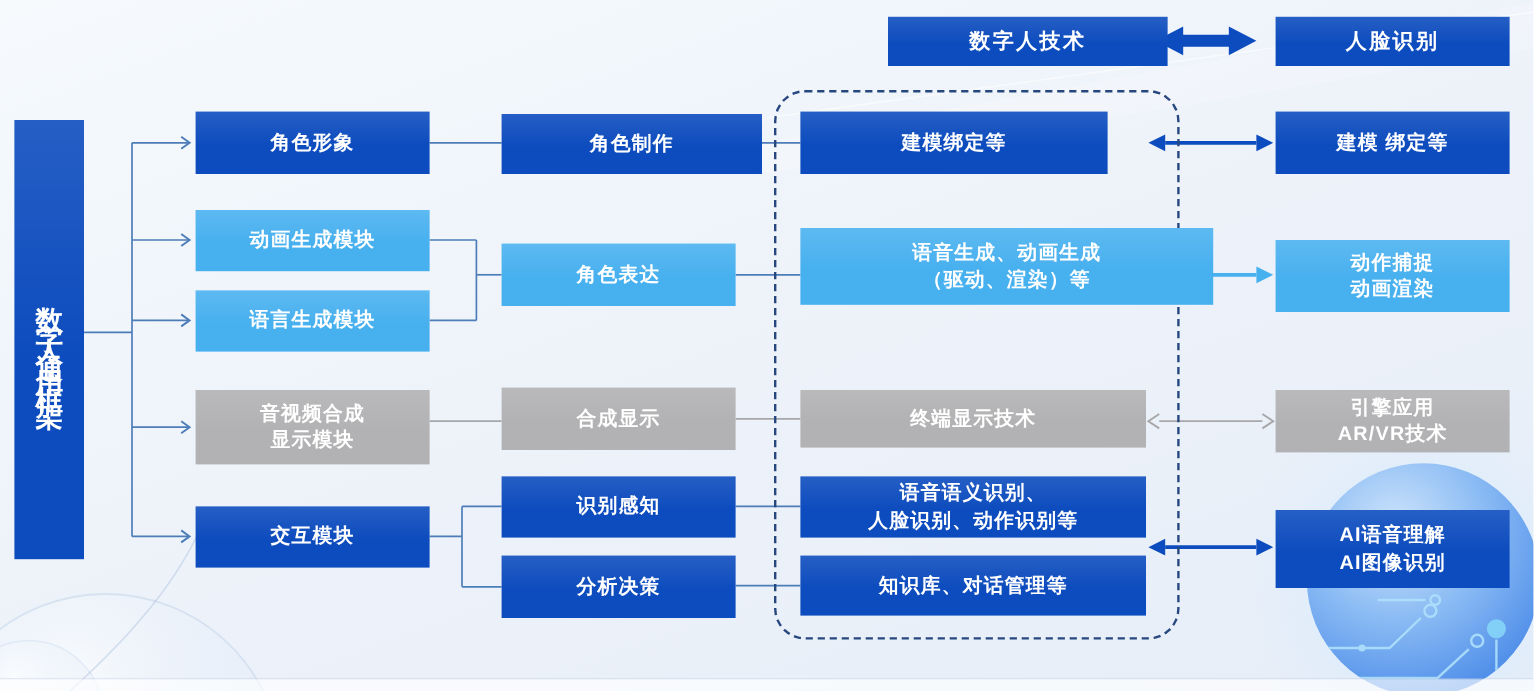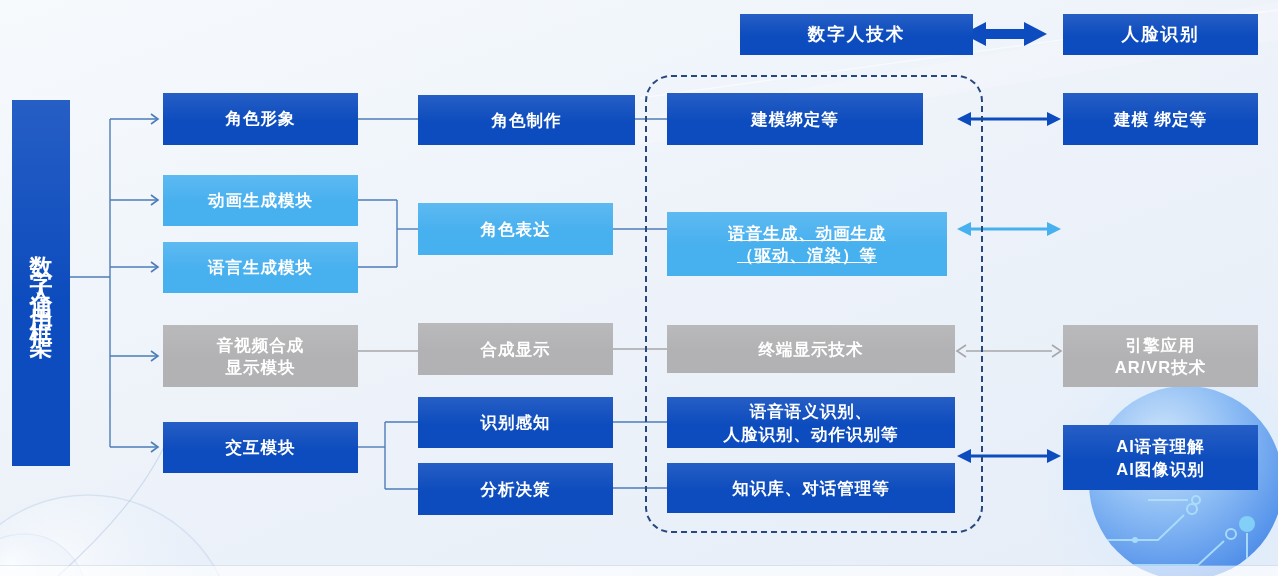--- a/index.html
+++ b/index.html
@@ -185,26 +185,28 @@
 显示模块</div>
   <div class="box tone-dark" style="left:163px;top:422px;width:195px;height:51px;">交互模块</div>
 
   <div class="box tone-dark" style="left:418px;top:95px;width:217px;height:50px;">角色制作</div>
   <div class="box tone-light" style="left:418px;top:203px;width:195px;height:52px;">角色表达</div>
   <div class="box tone-gray" style="left:418px;top:323px;width:195px;height:52px;">合成显示</div>
   <div class="box tone-dark" style="left:418px;top:397px;width:195px;height:51px;">识别感知</div>
   <div class="box tone-dark" style="left:418px;top:463px;width:195px;height:52px;">分析决策</div>
 
   <div class="box tone-dark" style="left:667px;top:93px;width:256px;height:52px;">建模绑定等</div>
-  <div class="box tone-light" style="left:667px;top:212px;width:280px;height:64px;text-decoration:underline;">语音生成、动画生成
+  <div class="box tone-light" style="left:667px;top:190px;width:344px;height:64px;">语音生成、动画生成
 （驱动、渲染）等</div>
   <div class="box tone-gray" style="left:667px;top:325px;width:288px;height:48px;">终端显示技术</div>
   <div class="box tone-dark" style="left:667px;top:397px;width:288px;height:51px;">语音语义识别、
 人脸识别、动作识别等</div>
   <div class="box tone-dark" style="left:667px;top:463px;width:288px;height:50px;">知识库、对话管理等</div>
 
   <div class="box tone-dark" style="left:1063px;top:93px;width:195px;height:52px;">建模 绑定等</div>
-  <div class="box tone-gray" style="left:1063px;top:325px;width:195px;height:62px;">引擎应用
+  <div class="box tone-light" style="left:1063px;top:200px;width:195px;height:60px;">动作捕捉
+动画渲染</div>
+  <div class="box tone-gray" style="left:1063px;top:325px;width:195px;height:52px;">引擎应用
 AR/VR技术</div>
   <div class="box tone-dark" style="left:1063px;top:425px;width:195px;height:65px;">AI语音理解
 AI图像识别</div>
 
 </div>
 
 </body></html>

